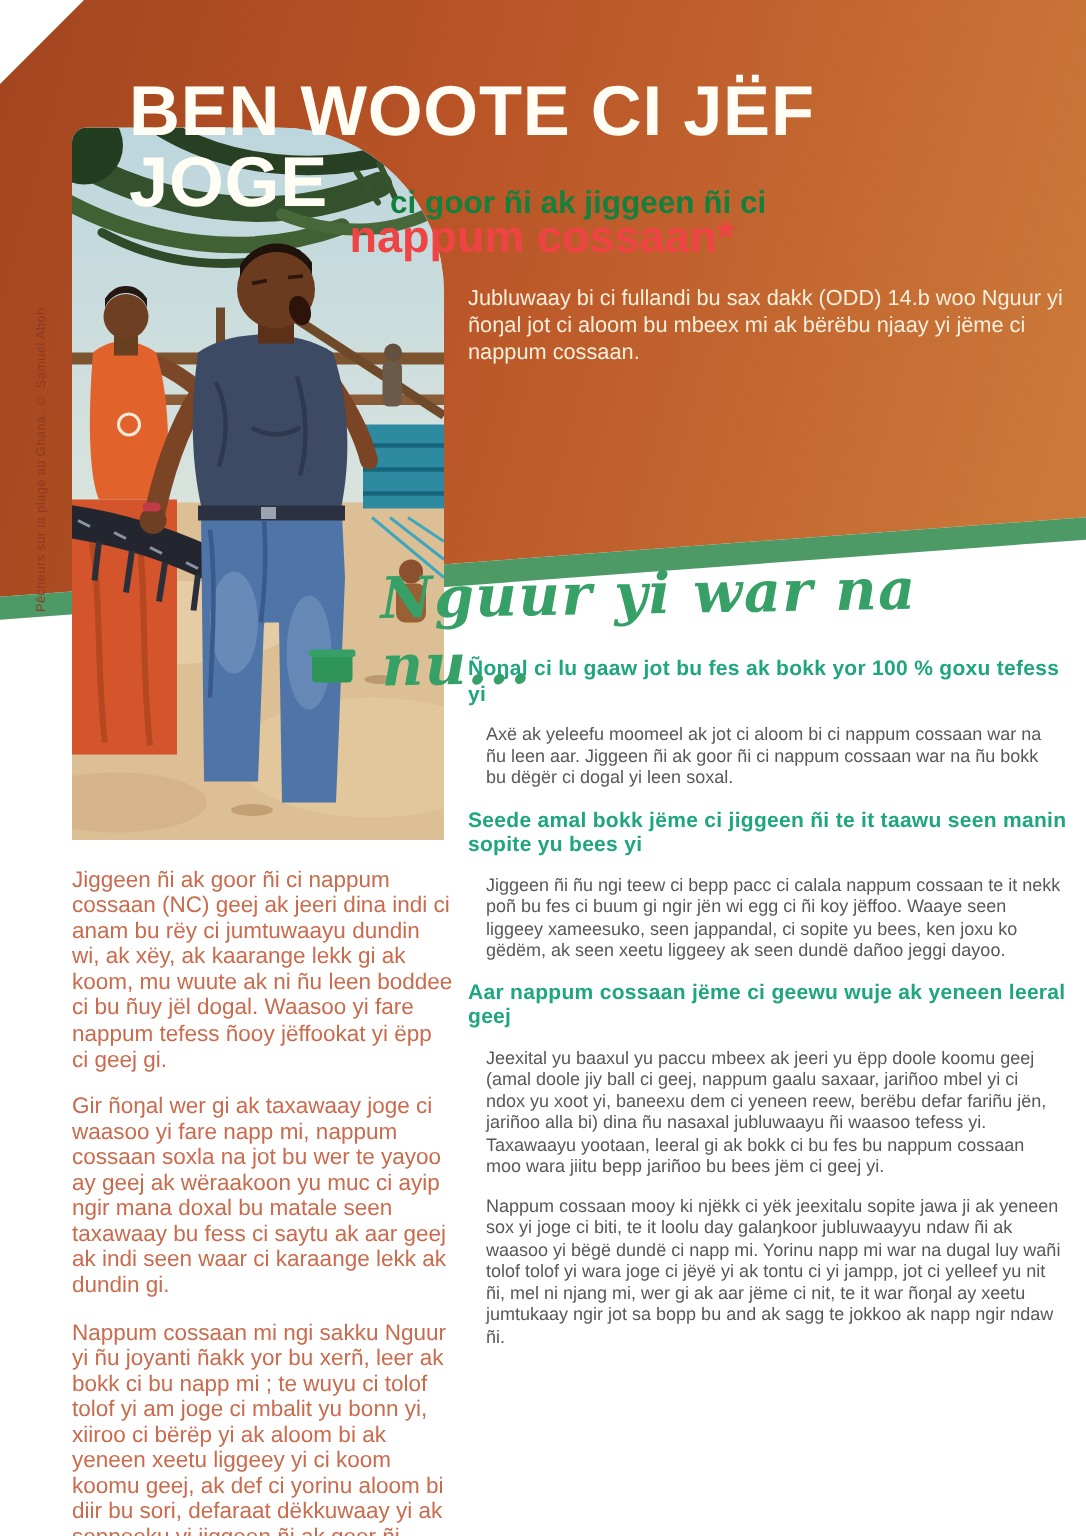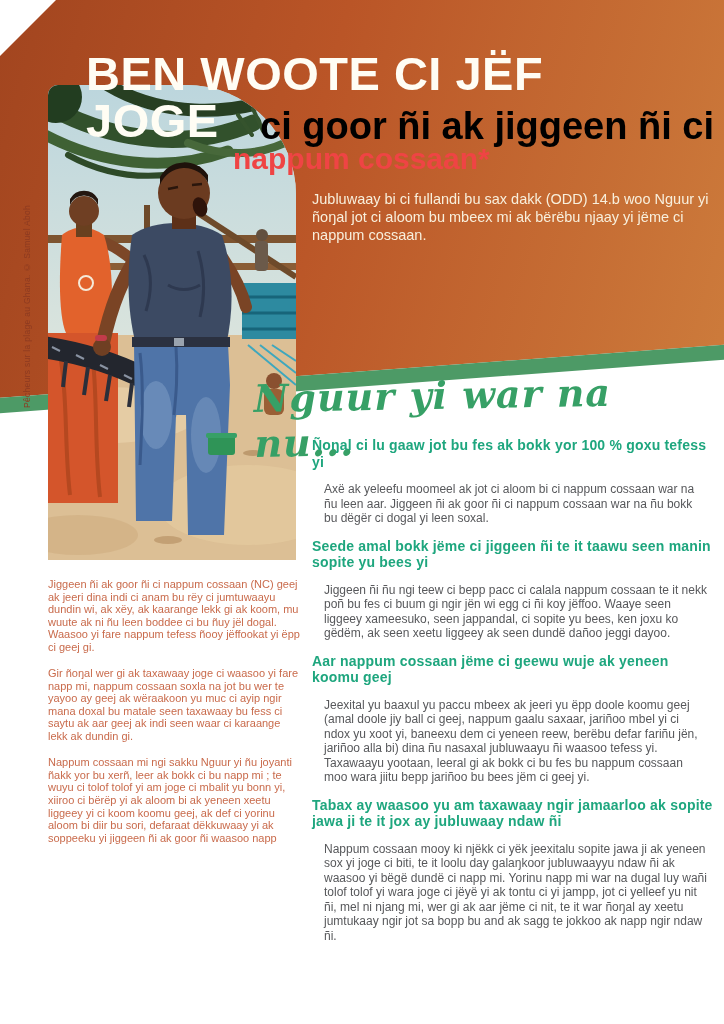--- a/index.html
+++ b/index.html
@@ -22,22 +22,22 @@
   .corner-cut{
     position:absolute;top:0;left:0;width:56px;height:56px;background:#ffffff;
     clip-path:polygon(0 0,100% 0,0 100%);
   }
   
   .page-title{
     position:absolute;left:86px;top:50px;margin:0;width:600px;
     font-size:47px;font-weight:bold;letter-spacing:.5px;color:#fffdf4;line-height:1;
   }
   .subtitle-1{
-    position:absolute;left:260px;top:106px;
-    font-size:38px;font-weight:bold;color:#000000;line-height:1.1;
+    position:absolute;left:260px;top:124px;
+    font-size:21px;font-weight:bold;color:#15803d;line-height:1.1;
   }
   .subtitle-2{
     position:absolute;left:233px;top:142px;
     font-size:30px;font-weight:bold;color:#ef4444;line-height:1.1;
   }
   .intro-block{position:absolute;left:312px;top:190px;width:404px;}
   .intro-block p{margin:0 0 17px 0;font-size:14.5px;line-height:1.25;color:#f8efdc;}
   
   .photo-frame{
     position:absolute;left:48px;top:85px;width:248px;height:475px;
@@ -51,21 +51,21 @@
   }
   
   .script-heading{
     position:absolute;left:254px;top:372px;width:460px;
     font-family:"DejaVu Serif","Liberation Serif",serif;
     font-style:italic;font-weight:bold;font-size:38px;color:#37a066;
     letter-spacing:1px;transform:rotate(-1deg);
   }
   
   .left-column{position:absolute;left:48px;top:578px;width:254px;}
-  .left-column p{margin:0 0 14px 0;font-size:11px;line-height:1.14;color:#c96b4c;}
+  .left-column p{margin:0 0 14px 0;font-size:15px;line-height:1.14;color:#c96b4c;}
   
   .right-column{position:absolute;left:312px;top:437px;width:407px;}
   .section{margin:0 0 11px 0;}
   .section h3{
     margin:0 0 3px 0;font-size:14px;font-weight:bold;line-height:1.18;
     color:#1ea67e;letter-spacing:.2px;
   }
   .section p{margin:12px;font-size:12px;line-height:1.21;color:#57585b;}
 </style>
 </head>
@@ -196,22 +196,21 @@
   <div class="right-column">
     <div class="section">
       <h3>Ñoŋal ci lu gaaw jot bu fes ak bokk yor 100 % goxu tefess yi</h3>
       <p>Axë ak yeleefu moomeel ak jot ci aloom bi ci nappum cossaan war na ñu leen aar. Jiggeen ñi ak goor ñi ci nappum cossaan war na ñu bokk bu dëgër ci dogal yi leen soxal.</p>
     </div>
     <div class="section">
       <h3>Seede amal bokk jëme ci jiggeen ñi te it taawu seen manin sopite yu bees yi</h3>
       <p>Jiggeen ñi ñu ngi teew ci bepp pacc ci calala nappum cossaan te it nekk poñ bu fes ci buum gi ngir jën wi egg ci ñi koy jëffoo. Waaye seen liggeey xameesuko, seen jappandal, ci sopite yu bees, ken joxu ko gëdëm, ak seen xeetu liggeey ak seen dundë dañoo jeggi dayoo.</p>
     </div>
     <div class="section">
-      <h3>Aar nappum cossaan jëme ci geewu wuje ak yeneen koomu geej</h3>
+      <h3>Aar nappum cossaan jëme ci geewu wuje ak yeneen leeral geej</h3>
       <p>Jeexital yu baaxul yu paccu mbeex ak jeeri yu ëpp doole koomu geej (amal doole jiy ball ci geej, nappum gaalu saxaar, jariñoo mbel yi ci ndox yu xoot yi, baneexu dem ci yeneen reew, berëbu defar fariñu jën, jariñoo alla bi) dina ñu nasaxal jubluwaayu ñi waasoo tefess yi. Taxawaayu yootaan, leeral gi ak bokk ci bu fes bu nappum cossaan moo wara jiitu bepp jariñoo bu bees jëm ci geej yi.</p>
     </div>
     <div class="section">
-      <h3>Tabax ay waasoo yu am taxawaay ngir jamaarloo ak sopite jawa ji te it jox ay jubluwaay ndaw ñi</h3>
       <p>Nappum cossaan mooy ki njëkk ci yëk jeexitalu sopite jawa ji ak yeneen sox yi joge ci biti, te it loolu day galaŋkoor jubluwaayyu ndaw ñi ak waasoo yi bëgë dundë ci napp mi. Yorinu napp mi war na dugal luy wañi tolof tolof yi wara joge ci jëyë yi ak tontu ci yi jampp, jot ci yelleef yu nit ñi, mel ni njang mi, wer gi ak aar jëme ci nit, te it war ñoŋal ay xeetu jumtukaay ngir jot sa bopp bu and ak sagg te jokkoo ak napp ngir ndaw ñi.</p>
     </div>
   </div>
 
 </div>
 
 </body></html>

